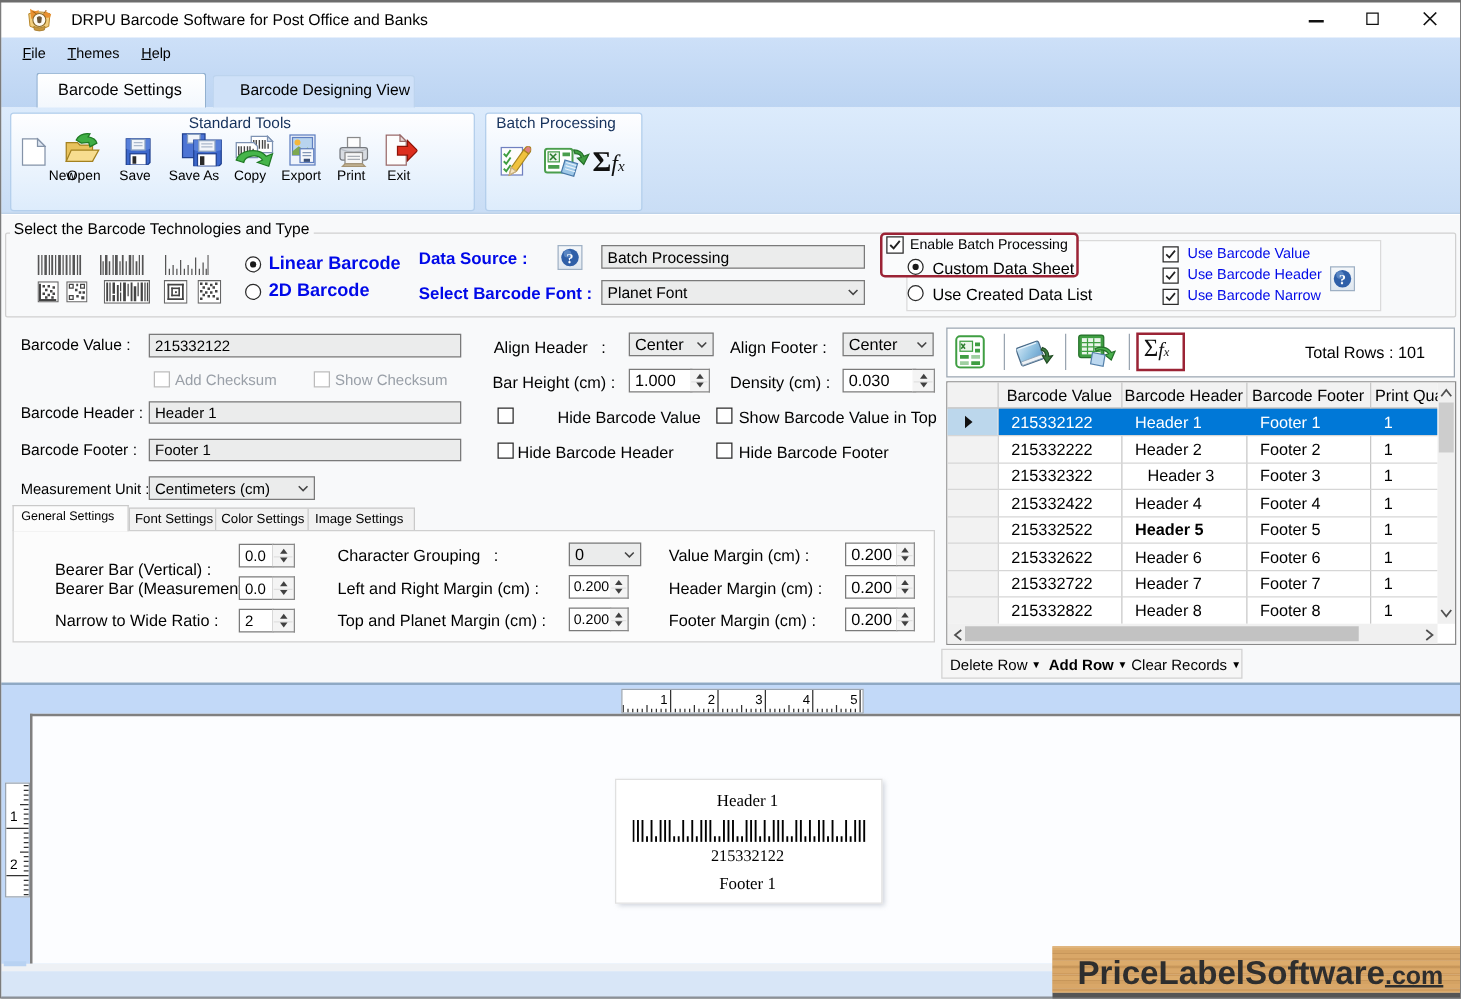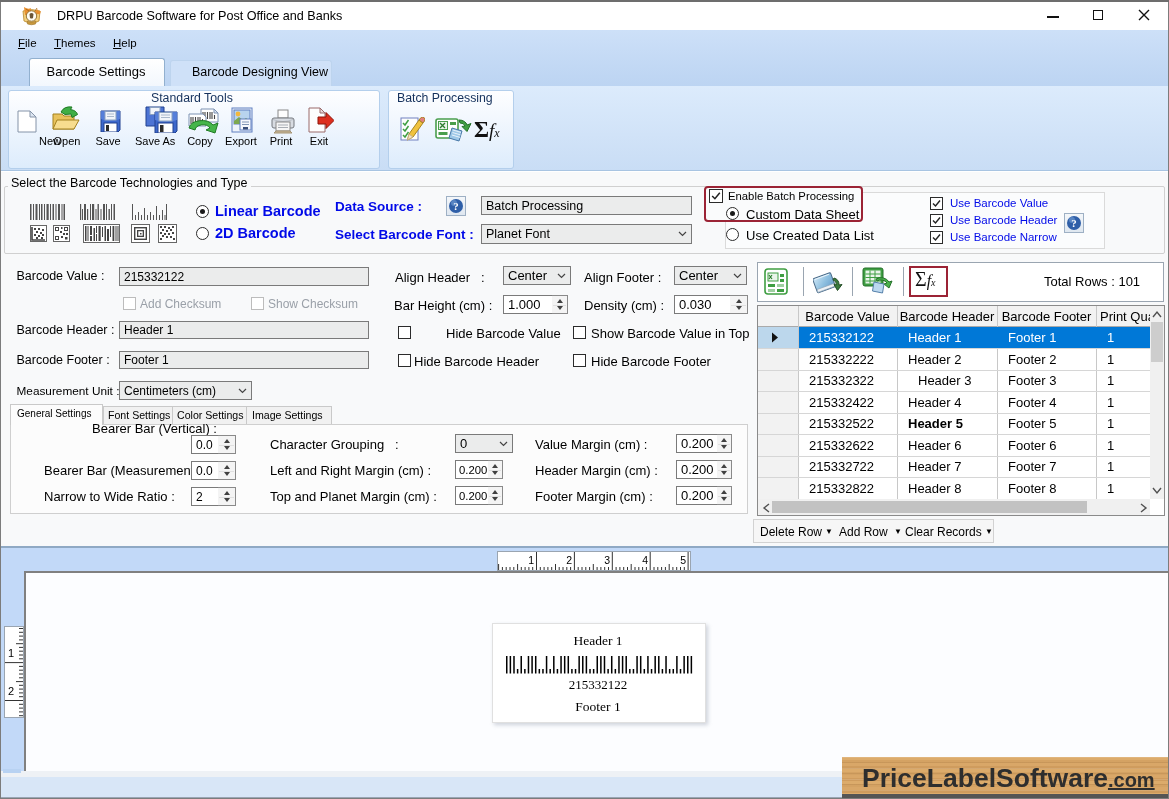--- a/index.html
+++ b/index.html
@@ -372,21 +372,21 @@
   <div class="abs" style="left:103px;top:406px;width:229px;height:19px;background:#f1f1f1;border:1px solid #c9c9c9;box-sizing:border-box;"></div>
   <div class="abs" style="left:10px;top:424px;width:738px;height:90px;background:#fcfcfc;border:1px solid #cfcfcf;box-sizing:border-box;"></div>
   <div class="abs" style="left:10px;top:404px;width:93px;height:21px;background:#fcfcfc;border:1px solid #c9c9c9;border-bottom:none;box-sizing:border-box;"></div>
   <div class="lbl" style="left:17px;top:408px;font-size:10px;">General Settings</div>
   <div class="lbl" style="left:108px;top:409px;font-size:10.6px;">Font Settings</div>
   <div class="abs" style="left:172px;top:407px;width:1px;height:17px;background:#c9c9c9;"></div>
   <div class="lbl" style="left:177px;top:409px;font-size:10.6px;">Color Settings</div>
   <div class="abs" style="left:246px;top:407px;width:1px;height:17px;background:#c9c9c9;"></div>
   <div class="lbl" style="left:252px;top:409px;font-size:10.6px;">Image Settings</div>
 
-  <div class="lbl" style="left:44px;top:421px;font-size:13px;margin-left:48px;">Bearer Bar (Vertical) :</div>
+  <div class="lbl" style="left:44px;top:448px;font-size:13px;">Bearer Bar (Vertical) :</div>
   <div class="inp" style="left:191px;top:435px;width:28px;height:19px;font-size:12px;">0.0</div>
   <div class="spin" style="left:218px;top:435px;height:19px;width:18px;">
       <i></i>
     </div>
   <div class="lbl" style="left:270px;top:437px;font-size:13px;">Character Grouping&nbsp;&nbsp; :</div>
   <div class="inp ginp" style="left:455px;top:434px;width:58px;height:19px;font-size:13px;">0
     <svg class="chev" viewBox="0 0 9 6">
         <path d="M1 1 L4.5 4.5 L8 1" stroke="#444" fill="none" stroke-width="1.2"></path>
       </svg>
   </div>
@@ -586,21 +586,21 @@
       <path d="M7 1 L2 5 L7 9" stroke="#505050" fill="none" stroke-width="1.4"></path>
     </svg>
   <svg class="abs" style="left:1139px;top:503px;" width="9" height="10" viewBox="0 0 9 10">
       <path d="M2 1 L7 5 L2 9" stroke="#505050" fill="none" stroke-width="1.4"></path>
     </svg>
   <div class="abs" style="left:772px;top:501px;width:315px;height:12px;background:#c2c2c2;"></div>
 
   <div class="abs" style="left:753px;top:519px;width:241px;height:24px;background:#f6f6f6;border:1px solid #d2d2d2;box-sizing:border-box;"></div>
   <div class="lbl" style="left:760px;top:525px;font-size:12px;">Delete Row</div>
     <div class="lbl" style="left:825px;top:527px;font-size:8px;">▼</div>
-    <div class="lbl" style="left:839px;top:525px;font-size:12px;">Add Row</div>
+    <div class="lbl" style="left:839px;top:525px;font-size:12px;font-weight:bold;">Add Row</div>
     <div class="lbl" style="left:894px;top:527px;font-size:8px;">▼</div>
     <div class="lbl" style="left:905px;top:525px;font-size:12px;">Clear Records</div>
     <div class="lbl" style="left:985px;top:527px;font-size:8px;">▼</div>
 </div>
 
 <div id="canvasarea">
   <div class="abs" style="left:1px;top:546px;width:1167px;height:2px;background:#8fa9c4;"></div>
   <div class="abs" style="left:1px;top:548px;width:1167px;height:229px;background:#c2d9f8;"></div>
 
   <div class="abs" style="left:24px;top:571px;width:1144px;height:200px;background:#fcfdff;border-left:2px solid #808080;border-top:2px solid #808080;box-sizing:border-box;"></div>

